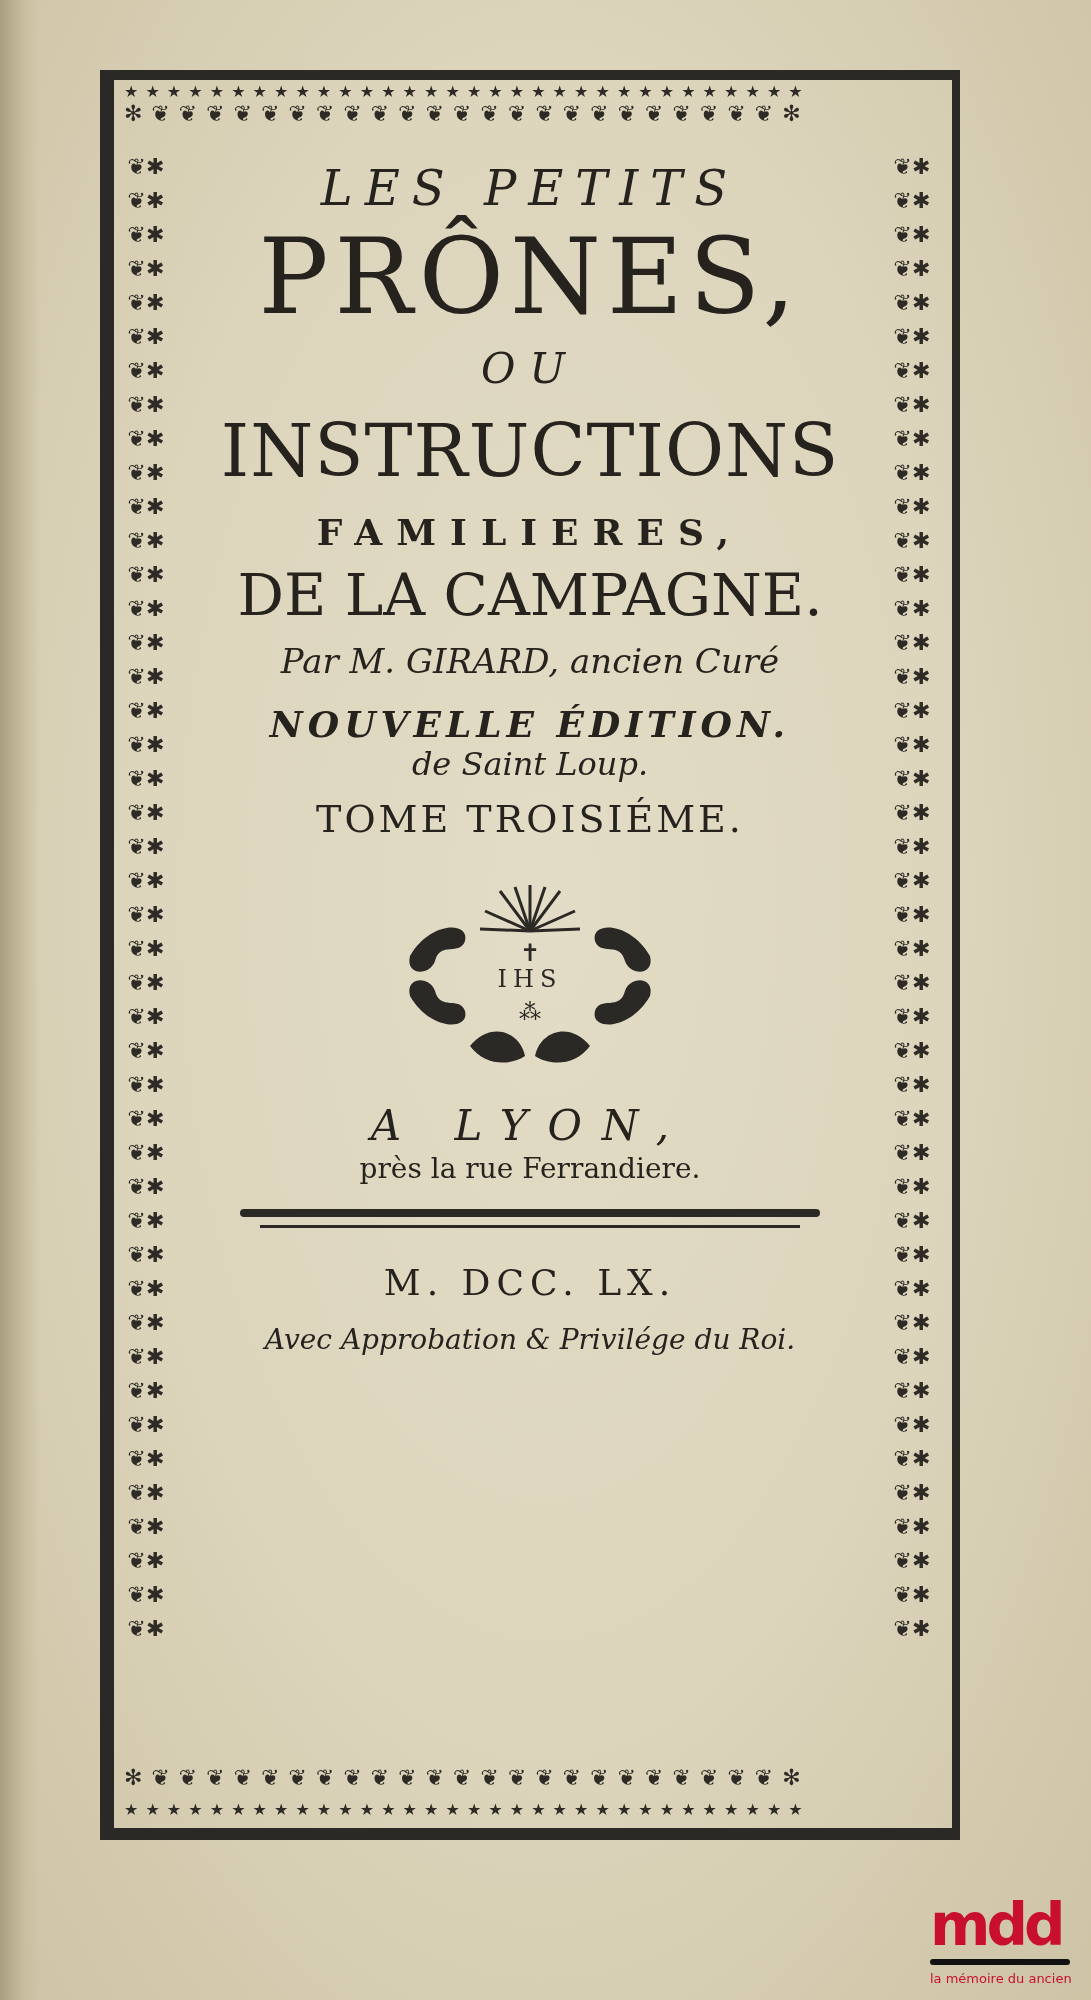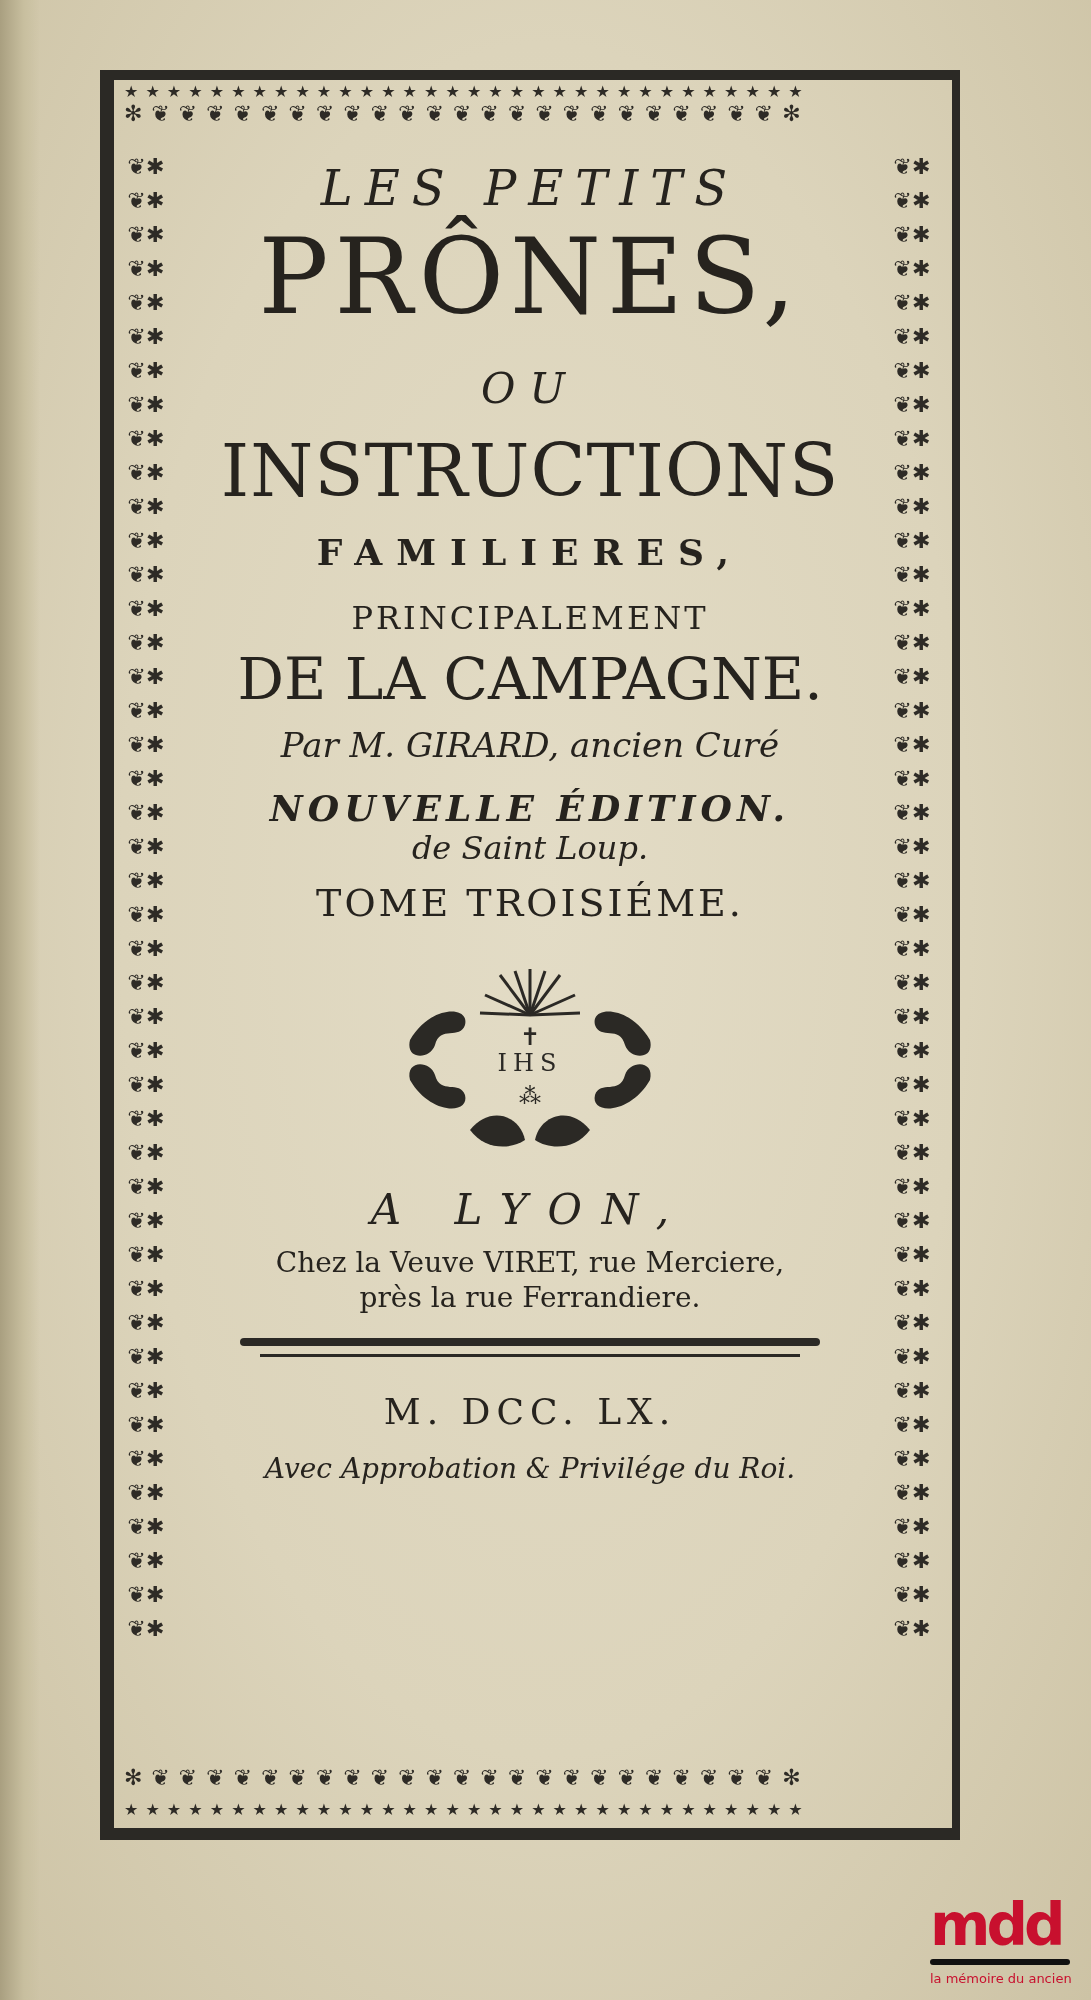--- a/index.html
+++ b/index.html
@@ -15,21 +15,21 @@
   .orn-row{position:absolute;left:124px;width:816px;height:46px;overflow:hidden;
     font-family:"DejaVu Sans",sans-serif;color:#2e2b26;font-size:22px;letter-spacing:1px;
     white-space:nowrap;line-height:20px;}
   .orn-col{position:absolute;top:150px;width:48px;height:1620px;overflow:hidden;
     font-family:"DejaVu Sans",sans-serif;color:#2e2b26;font-size:22px;line-height:34px;
     text-align:center;word-break:break-all;}
   .content{position:absolute;left:180px;top:150px;width:700px;text-align:center;color:#26231e;}
   .l{display:block;margin:0;}
   .t1{font-style:italic;font-size:48px;letter-spacing:12px;margin-top:10px;}
   .t2{font-size:104px;letter-spacing:6px;margin-top:6px;line-height:110px;}
-  .t3{font-style:italic;font-size:42px;letter-spacing:14px;margin-top:32px;}
+  .t3{font-style:italic;font-size:42px;letter-spacing:14px;margin-top:12px;}
   .t4{font-size:72px;letter-spacing:1px;margin-top:18px;margin-left:-40px;margin-right:-40px;line-height:80px;}
   .t5{font-weight:bold;font-size:36px;letter-spacing:14px;margin-top:20px;}
   .t6{font-size:32px;letter-spacing:3px;margin-top:26px;}
   .t7{font-size:52px;letter-spacing:3px;margin-top:14px;margin-left:-30px;margin-right:-30px;}
   .t8{font-size:58px;margin-top:8px;}
   .t9{font-style:italic;font-size:34px;margin-top:12px;margin-left:-30px;margin-right:-30px;}
   .t10{font-style:italic;font-size:32px;margin-top:0;}
   .t11{font-style:italic;font-weight:bold;font-size:36px;letter-spacing:5px;margin-top:22px;}
   .t12{font-size:38px;letter-spacing:3px;margin-top:14px;}
   .emblem{position:relative;width:280px;height:190px;margin:40px auto 0;}
@@ -60,21 +60,20 @@
   <div class="orn-row" style="top:1800px;font-size:16px;">★ ★ ★ ★ ★ ★ ★ ★ ★ ★ ★ ★ ★ ★ ★ ★ ★ ★ ★ ★ ★ ★ ★ ★ ★ ★ ★ ★ ★ ★ ★ ★</div>
   <div class="orn-col" style="left:122px;">❦✱❦✱❦✱❦✱❦✱❦✱❦✱❦✱❦✱❦✱❦✱❦✱❦✱❦✱❦✱❦✱❦✱❦✱❦✱❦✱❦✱❦✱❦✱❦✱❦✱❦✱❦✱❦✱❦✱❦✱❦✱❦✱❦✱❦✱❦✱❦✱❦✱❦✱❦✱❦✱❦✱❦✱❦✱❦✱</div>
   <div class="orn-col" style="left:888px;">❦✱❦✱❦✱❦✱❦✱❦✱❦✱❦✱❦✱❦✱❦✱❦✱❦✱❦✱❦✱❦✱❦✱❦✱❦✱❦✱❦✱❦✱❦✱❦✱❦✱❦✱❦✱❦✱❦✱❦✱❦✱❦✱❦✱❦✱❦✱❦✱❦✱❦✱❦✱❦✱❦✱❦✱❦✱❦✱</div>
 
   <div class="content">
     <span class="l t1">LES PETITS</span>
     <span class="l t2">PRÔNES,</span>
     <span class="l t3">OU</span>
     <span class="l t4">INSTRUCTIONS</span>
     <span class="l t5">FAMILIERES,</span>
-    <span class="l t6">PRINCIPALEMENT</span>
     <span class="l t8">DE LA CAMPAGNE.</span>
     <span class="l t9">Par M. GIRARD, ancien Curé</span>
     <span class="l t11">NOUVELLE ÉDITION.</span>
     <span class="l t10">de Saint Loup.</span>
     <span class="l t12">TOME TROISIÉME.</span>
 
     <div class="emblem">
       <svg width="280" height="190" viewBox="0 0 280 190">
         <g stroke="#2b2925" stroke-width="3" fill="none">
           <line x1="140" y1="50" x2="110" y2="10"></line>
@@ -95,21 +94,20 @@
           <path d="M80 165 C100 140,130 150,135 175 C120 185,95 185,80 165Z"></path>
           <path d="M200 165 C180 140,150 150,145 175 C160 185,185 185,200 165Z"></path>
         </g>
       </svg>
       <div style="position:absolute;left:0;top:58px;width:280px;text-align:center;font-size:24px;color:#2b2925;">✝</div>
       <div style="position:absolute;left:0;top:84px;width:280px;text-align:center;font-size:24px;letter-spacing:6px;color:#2b2925;">IHS</div>
       <div style="position:absolute;left:0;top:118px;width:280px;text-align:center;font-size:22px;color:#2b2925;">⁂</div>
     </div>
 
     <span class="l t13">A LYON,</span>
-    <span class="l t14">Chez la Veuve VIRET, rue Merciere,</span>
     <span class="l t15">près la rue Ferrandiere.</span>
     <div class="rule1"></div>
     <div class="rule2"></div>
     <span class="l t16">M. DCC. LX.</span>
     <span class="l t17">Avec Approbation &amp; Privilége du Roi.</span>
   </div>
 
   <div class="wm">
     <div class="wm-logo">mdd</div>
     <div class="wm-bar"></div>

